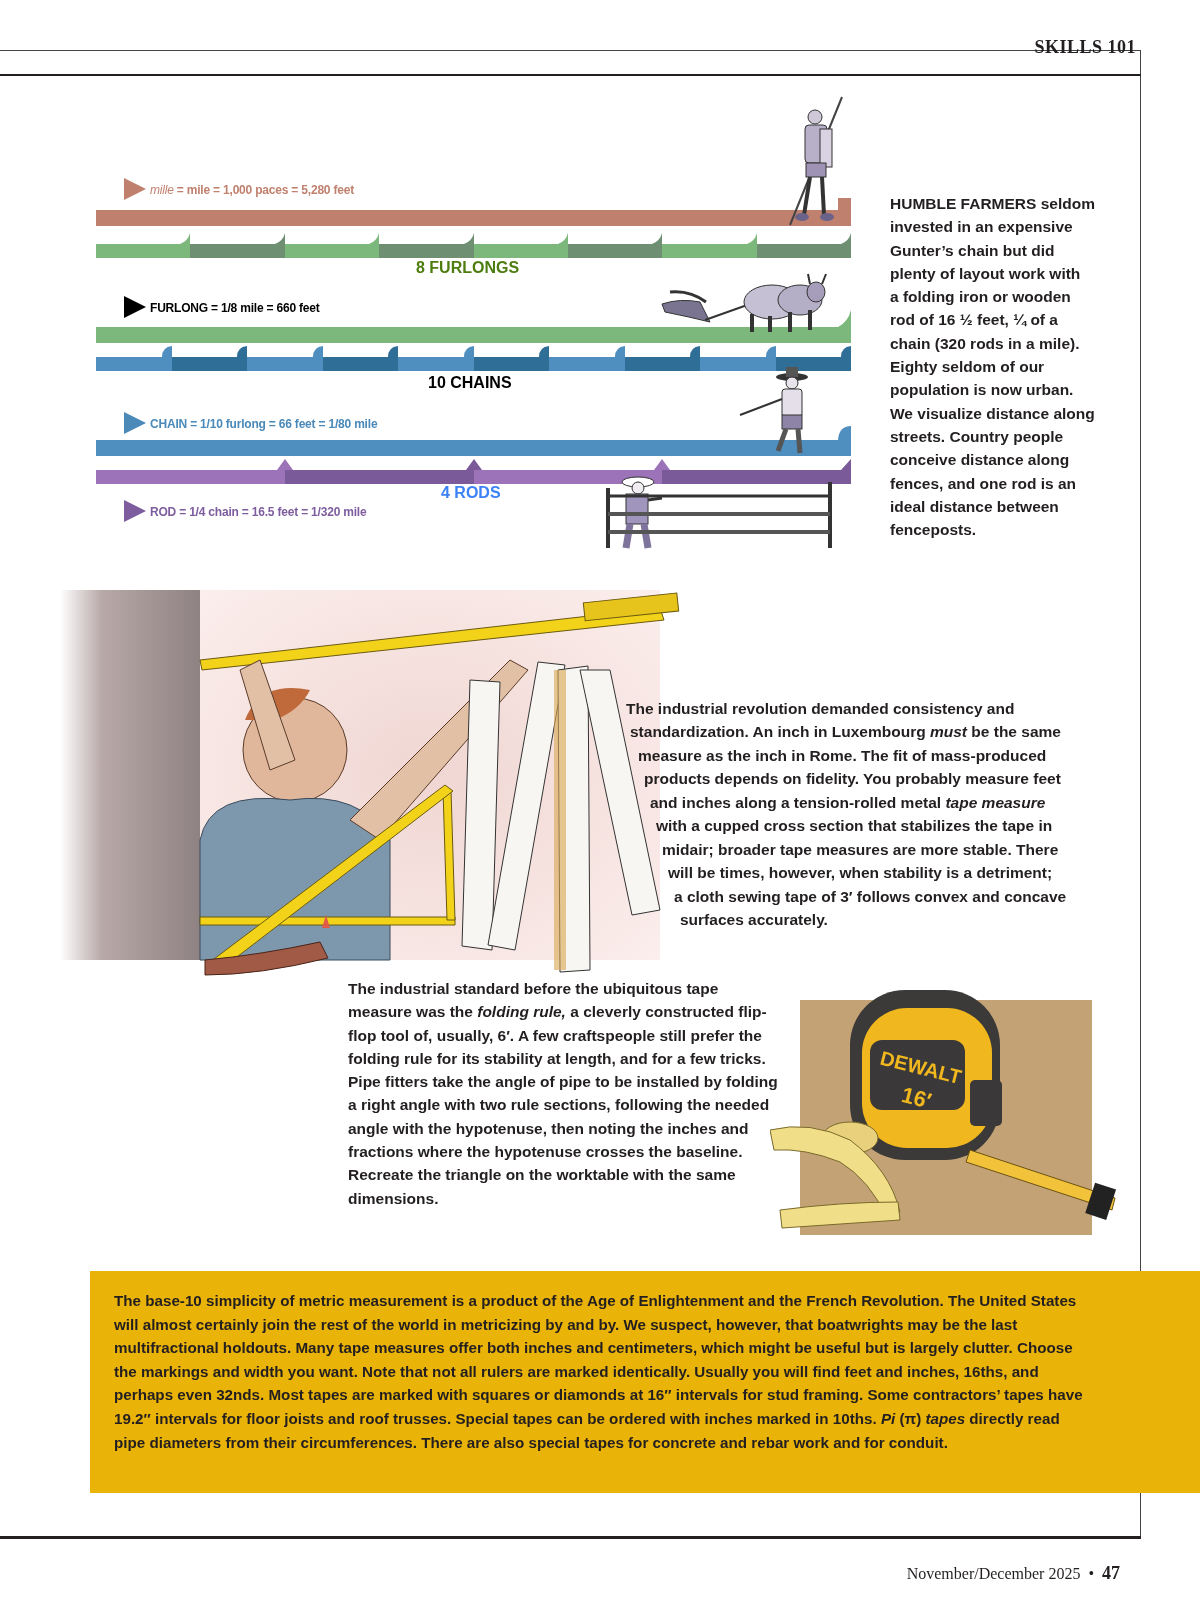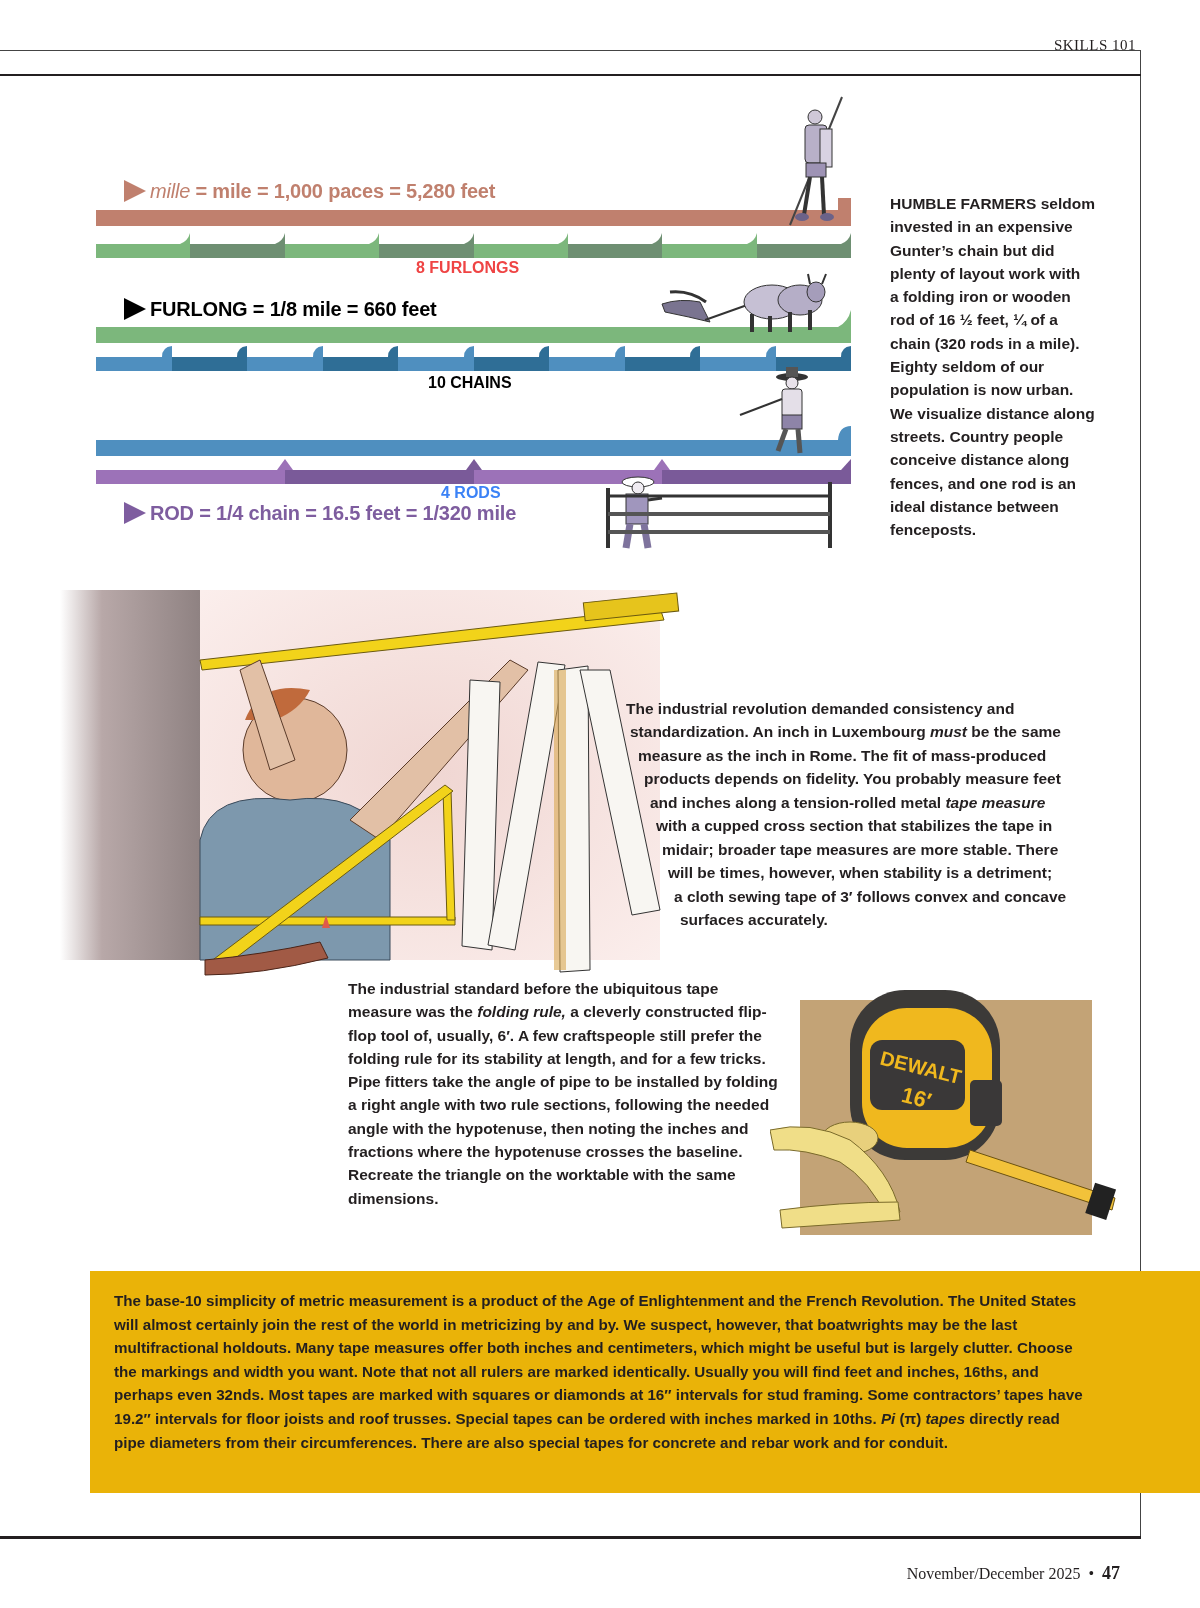--- a/index.html
+++ b/index.html
@@ -4,29 +4,29 @@
 <style>
   html, body { margin: 0; padding: 0; background: #fff; }
   body { width: 1200px; height: 1608px; position: relative; overflow: hidden;
          font-family: "Liberation Sans", "DejaVu Sans", sans-serif; color: #231f20; }
 
   
   .frame-top { position: absolute; left: 0; top: 50px; width: 1141px; height: 1px; background: #444; }
   .frame-right { position: absolute; left: 1140px; top: 50px; width: 1px; height: 1486px; background: #444; }
   .header-rule { position: absolute; left: 0; top: 74px; width: 1141px; height: 2px; background: #231f20; }
   .section-label { position: absolute; right: 64px; top: 37px; font-family: "Liberation Serif", "DejaVu Serif", serif;
-                   font-weight: normal; font-size: 15px; letter-spacing: 0.5px; }
+                   font-weight: bold; font-size: 18px; letter-spacing: 0.5px; }
   .footer-rule { position: absolute; left: 0; top: 1536px; width: 1141px; height: 3px; background: #231f20; }
   .folio { position: absolute; right: 80px; top: 1563px; font-family: "Liberation Serif", "DejaVu Serif", serif; font-size: 16px; }
   .folio .num { font-weight: bold; font-size: 18px; }
   .folio .bullet { margin: 0 8px; }
 
   
   .chart { position: absolute; left: 0; top: 0; width: 1141px; height: 580px; }
-  .mlabel { position: absolute; font-weight: bold; font-size: 20px; white-space: nowrap; letter-spacing: -0.2px; padding-left: 28px; }
+  .mlabel { position: absolute; font-weight: bold; font-size: 12px; white-space: nowrap; letter-spacing: -0.2px; padding-left: 28px; }
   .mlabel .tri { display: inline-block; width: 0; height: 0; border-top: 11px solid transparent; border-bottom: 11px solid transparent;
                  border-left: 22px solid currentColor; vertical-align: middle; margin-right: 4px; position: relative; top: -2px; }
   .mlabel em { font-weight: normal; font-style: italic; }
   .bar { position: absolute; height: 16px; }
   .seg-row { position: absolute; height: 14px; display: flex; }
   .seg { height: 100%; position: relative; }
   .seg .tab { position: absolute; right: 0; top: -11px; width: 10px; height: 11px; }
   .sublabel { position: absolute; font-weight: bold; font-size: 16px; }
 
   
@@ -95,21 +95,21 @@
         <svg class="tab" viewBox="0 0 10 11">
           <path d="M0 11 Q8 8 10 0 L10 11 Z" fill="#7cb77c"></path>
         </svg>
       </div>
     <div class="seg" style="flex:1; background:#6e8f72;">
         <svg class="tab" viewBox="0 0 10 11">
           <path d="M0 11 Q8 8 10 0 L10 11 Z" fill="#6e8f72"></path>
         </svg>
       </div>
   </div>
-  <div class="sublabel" style="left:416px; top:259px; color:#ef4444;">8 FURLONGS</div>
+  <div class="sublabel" style="left:416px; top:259px; color:#4d7c0f;">8 FURLONGS</div>
 
   <div class="mlabel" style="left:96px; top:298px; color:#000000;">
     <span class="tri"></span><span>FURLONG = 1/8 mile = 660 feet</span>
   </div>
   <div class="bar" style="left:96px; top:327px; width:755px; background:#7cb77c;"></div>
   <svg class="illo" style="left:838px; top:310px;" width="13" height="17" viewBox="0 0 13 17">
       <path d="M0 17 Q10 12 13 0 L13 17 Z" fill="#7cb77c"></path>
     </svg>
 
   <div class="seg-row" style="left:96px; top:357px; width:755px;">
@@ -159,20 +159,23 @@
         </svg>
       </div>
     <div class="seg" style="flex:1; background:#2f6e96;">
         <svg class="tab" viewBox="0 0 10 11">
           <path d="M0 11 Q0 1 10 0 L10 11 Z" fill="#2f6e96"></path>
         </svg>
       </div>
   </div>
   <div class="sublabel" style="left:428px; top:374px; color:#000000;">10 CHAINS</div>
 
+  <div class="mlabel" style="left:96px; top:414px; color:#4a89b8;">
+    <span class="tri"></span><span>CHAIN = 1/10 furlong = 66 feet = 1/80 mile</span>
+  </div>
   <div class="bar" style="left:96px; top:440px; width:755px; background:#4f8fbf;"></div>
   <svg class="illo" style="left:838px; top:426px;" width="13" height="14" viewBox="0 0 13 14">
       <path d="M0 14 Q1 0 13 0 L13 14 Z" fill="#4f8fbf"></path>
     </svg>
 
   <div class="seg-row" style="left:96px; top:470px; width:755px;">
     <div class="seg" style="flex:1; background:#9c72b8;">
         <svg class="tab" viewBox="0 0 16 11" style="width:16px; right:-8px;">
           <path d="M0 11 L8 0 L16 11 Z" fill="#9c72b8"></path>
         </svg>

